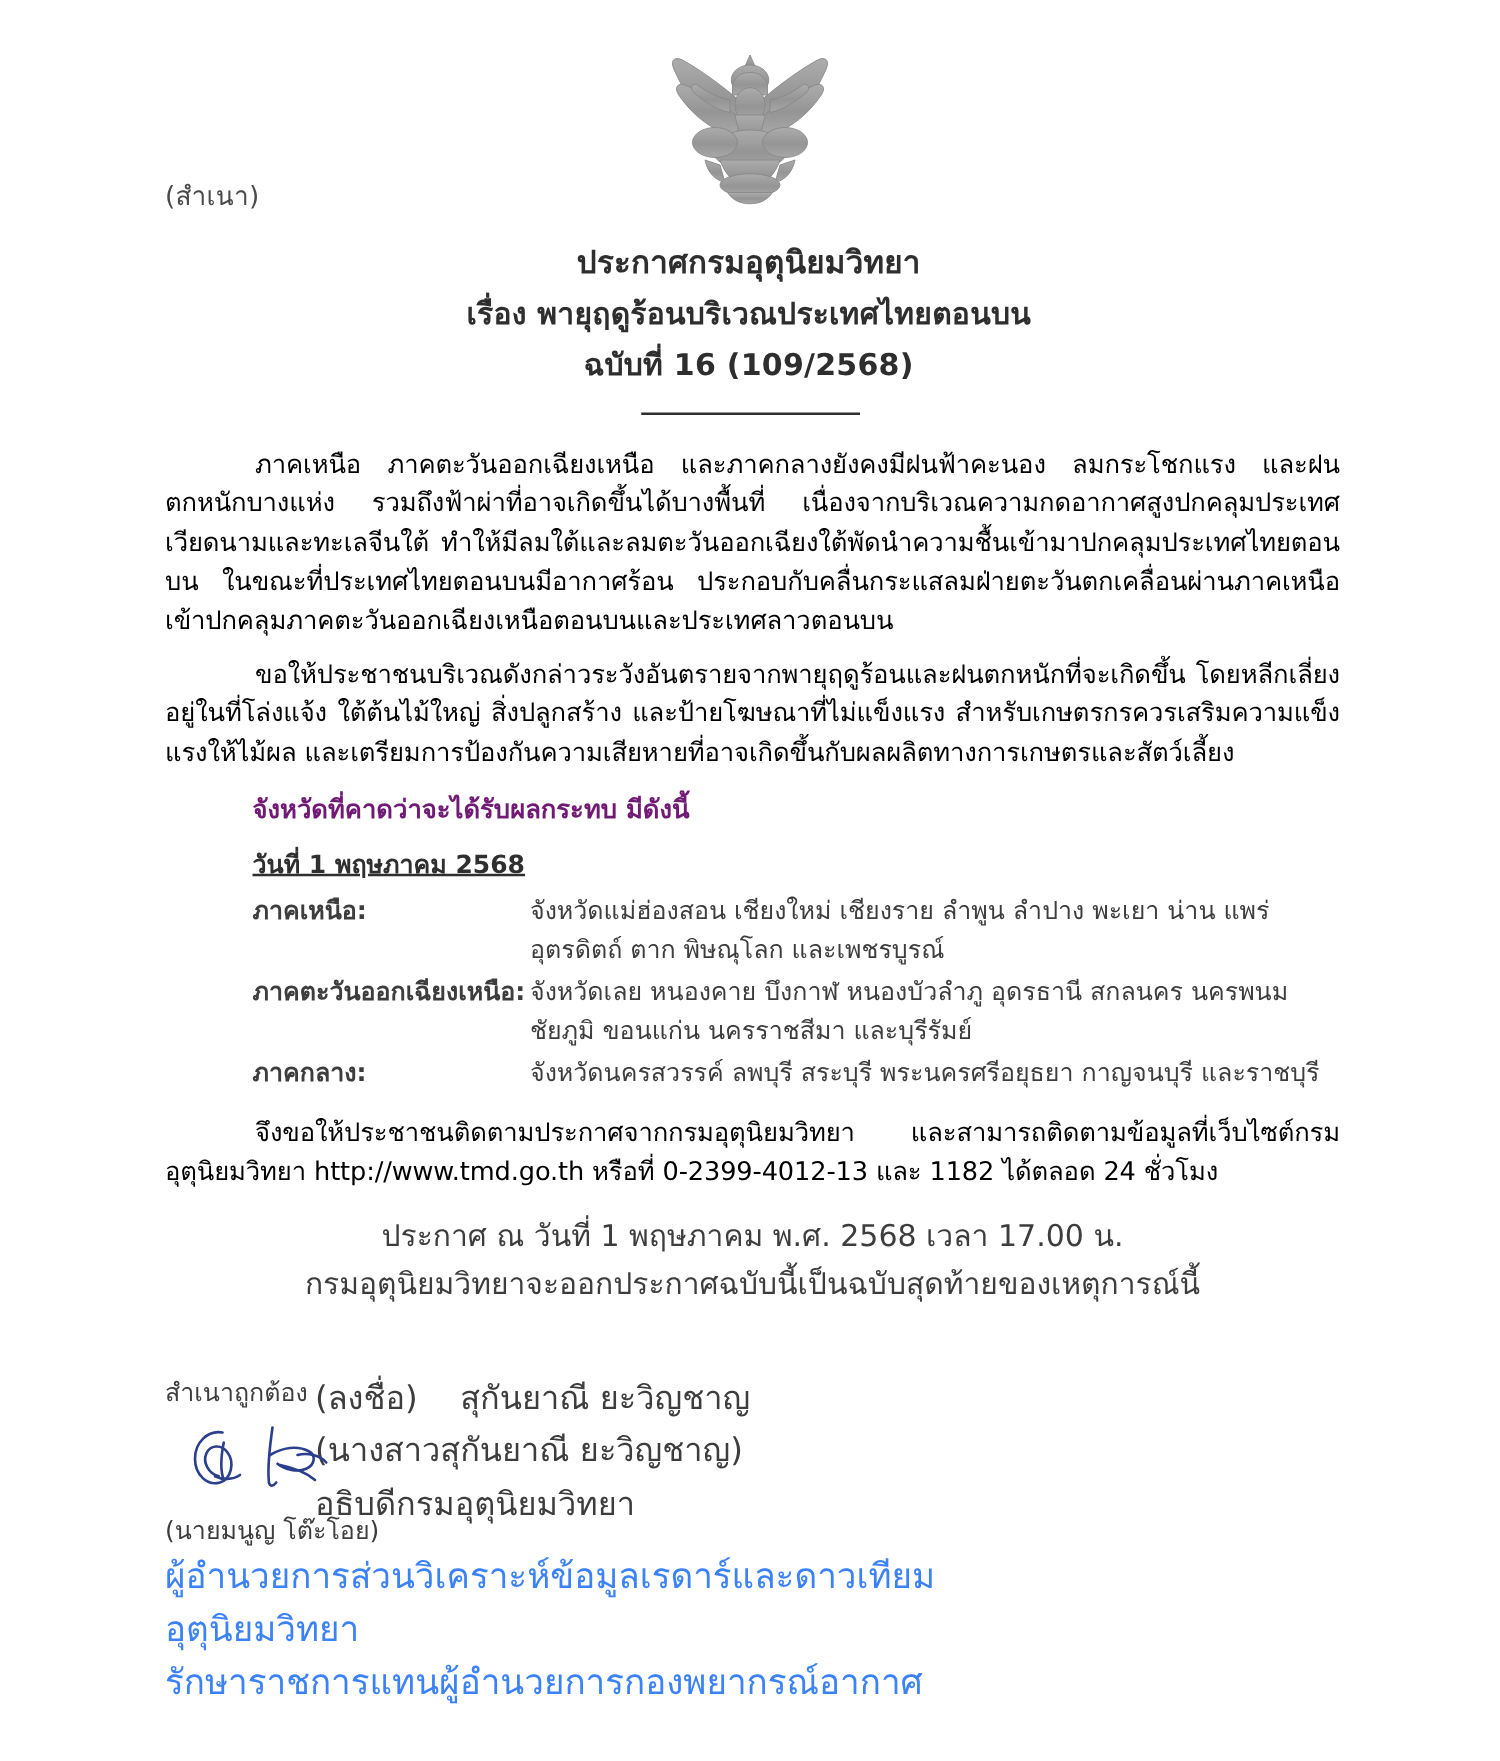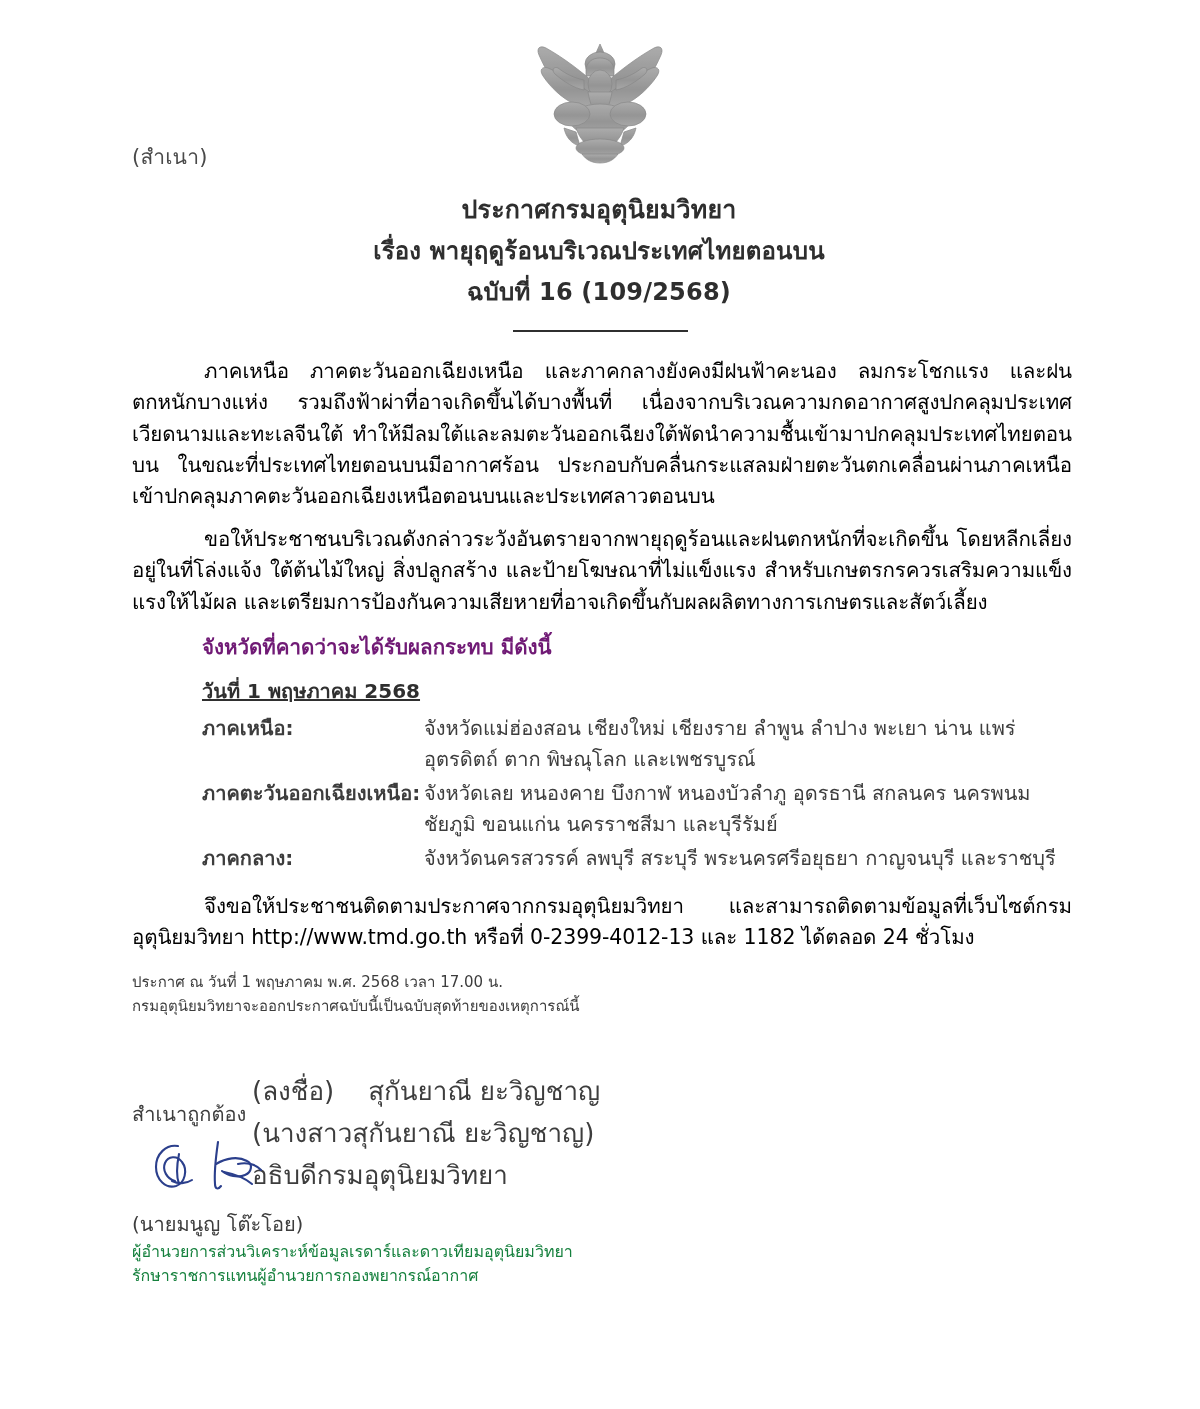--- a/index.html
+++ b/index.html
@@ -129,22 +129,22 @@
     width: 222px;
     padding-right: 8px;
   }
   td.region-provinces { padding-left: 6px; }
   .prov-line { display: block; }
 
   p.para.p3 { margin-top: 14px; }
 
   .announce-block {
     margin-top: 16px;
-    text-align: left;
-    font-size: 15px;
+    text-align: center;
+    font-size: 24px;
     line-height: 1.6;
     color: #3d3d3d;
   }
 
   
   .sign-block {
     margin-top: 52px;
     text-align: left;
     font-size: 26px;
     line-height: 1.62;
@@ -172,22 +172,22 @@
     margin: 4px 0 2px 16px;
     width: 140px;
     height: 66px;
   }
   .certify-name {
     font-size: 20px;
     color: #3d3d3d;
     margin-top: 2px;
   }
   .certify-line {
-    font-size: 16px;
-    color: #15803d;
+    font-size: 28px;
+    color: #3b82f6;
     line-height: 1.52;
   }
 </style>
 </head>
 <body>
 
 <div class="page">
 
   <div class="emblem-wrap">
     <svg class="emblem" viewBox="0 0 160 140">

